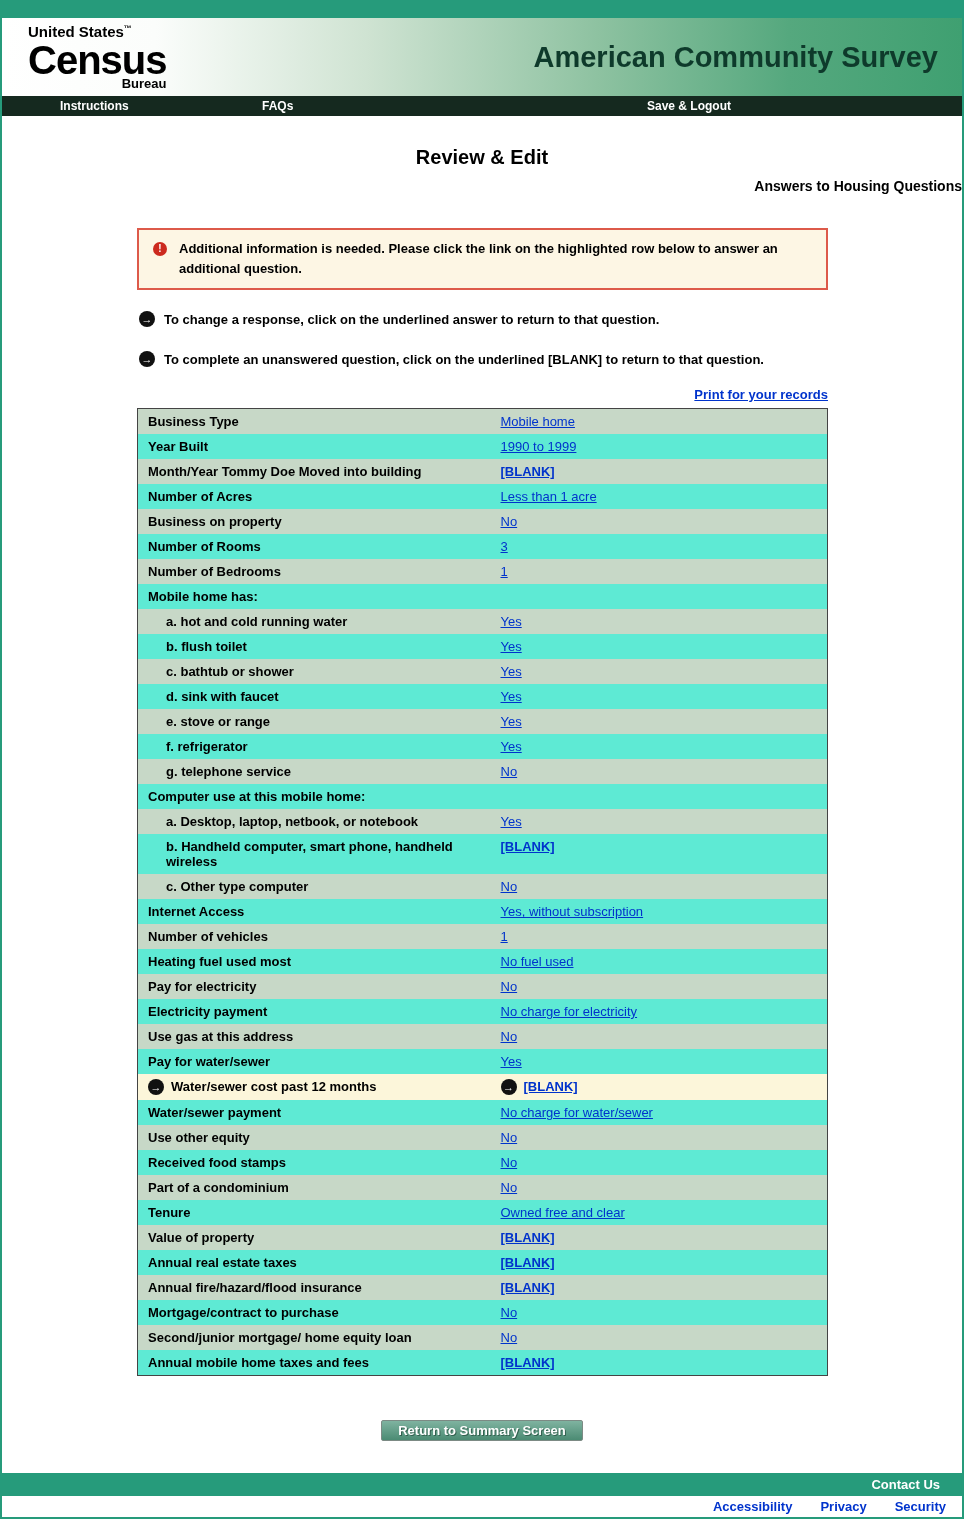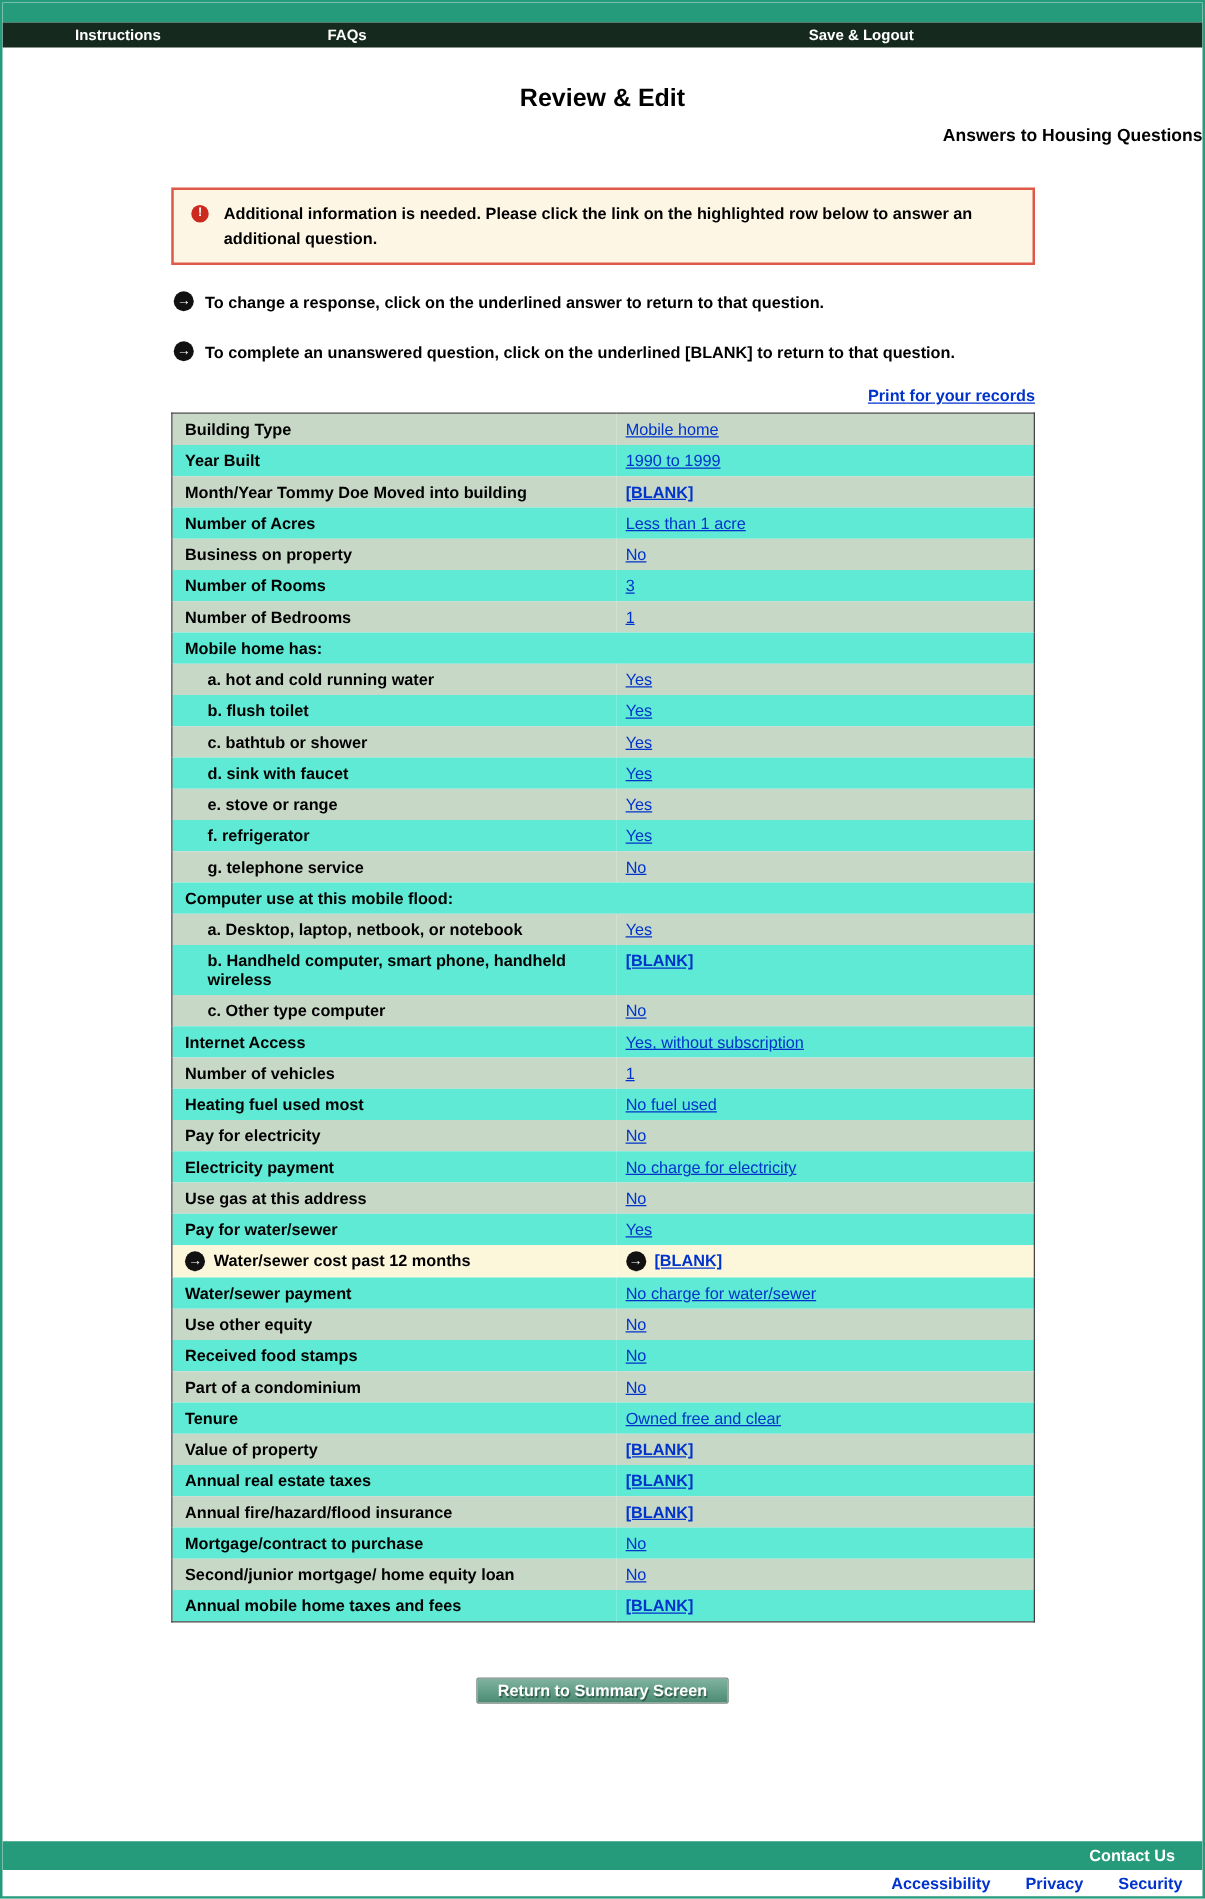--- a/index.html
+++ b/index.html
@@ -64,20 +64,28 @@
   .footer-links { position:absolute; right:16px; bottom:3px; display:flex; gap:28px; }
   .footer-links a { color:#0033cc; font-size:13px; font-weight:bold; text-decoration:none; }
 </style>
 </head>
 <body>
 
 <div class="frame">
 
   <div class="top-strip"></div>
 
+  <div class="header">
+    <div class="logo">
+      <div class="logo-top"><span>United States</span><span class="logo-tm">™</span></div>
+      <div class="logo-census">Census</div>
+      <div class="logo-bureau">Bureau</div>
+    </div>
+    <div class="header-title">American Community Survey</div>
+  </div>
 
   <div class="nav">
     <a href="#" class="nav-instructions">Instructions</a>
     <a href="#" class="nav-faqs">FAQs</a>
     <a href="#" class="nav-save">Save &amp; Logout</a>
   </div>
 
   <div class="page-title">Review &amp; Edit</div>
   <div class="page-subtitle">Answers to Housing Questions</div>
 
@@ -96,21 +104,21 @@
     <span>To complete an unanswered question, click on the underlined [BLANK] to return to that question.</span>
   </div>
 
   <div class="print-row">
     <a href="#">Print for your records</a>
   </div>
 
   <table class="review">
     <tbody>
         <tr class="row-green">
-          <td class="cell-label"><span>Building Type</span></td>
+          <td class="cell-label"><span>Business Type</span></td>
           <td class="cell-answer"><a href="#" class="">Mobile home</a></td>
         </tr>
         <tr class="row-white">
           <td class="cell-label"><span>Year Built</span></td>
           <td class="cell-answer"><a href="#" class="">1990 to 1999</a></td>
         </tr>
         <tr class="row-green">
           <td class="cell-label"><span>Month/Year Tommy Doe Moved into building</span></td>
           <td class="cell-answer"><a href="#" class="blank">[BLANK]</a></td>
         </tr>
@@ -155,21 +163,21 @@
         </tr>
         <tr class="row-white">
           <td class="cell-label indent"><span>f. refrigerator</span></td>
           <td class="cell-answer"><a href="#" class="">Yes</a></td>
         </tr>
         <tr class="row-green">
           <td class="cell-label indent"><span>g. telephone service</span></td>
           <td class="cell-answer"><a href="#" class="">No</a></td>
         </tr>
         <tr class="row-white">
-          <td class="cell-label" colspan="2"><span>Computer use at this mobile flood:</span></td>
+          <td class="cell-label" colspan="2"><span>Computer use at this mobile home:</span></td>
         </tr>
         <tr class="row-green">
           <td class="cell-label indent"><span>a. Desktop, laptop, netbook, or notebook</span></td>
           <td class="cell-answer"><a href="#" class="">Yes</a></td>
         </tr>
         <tr class="row-white">
           <td class="cell-label indent"><span>b. Handheld computer, smart phone, handheld wireless</span></td>
           <td class="cell-answer"><a href="#" class="blank">[BLANK]</a></td>
         </tr>
         <tr class="row-green">

